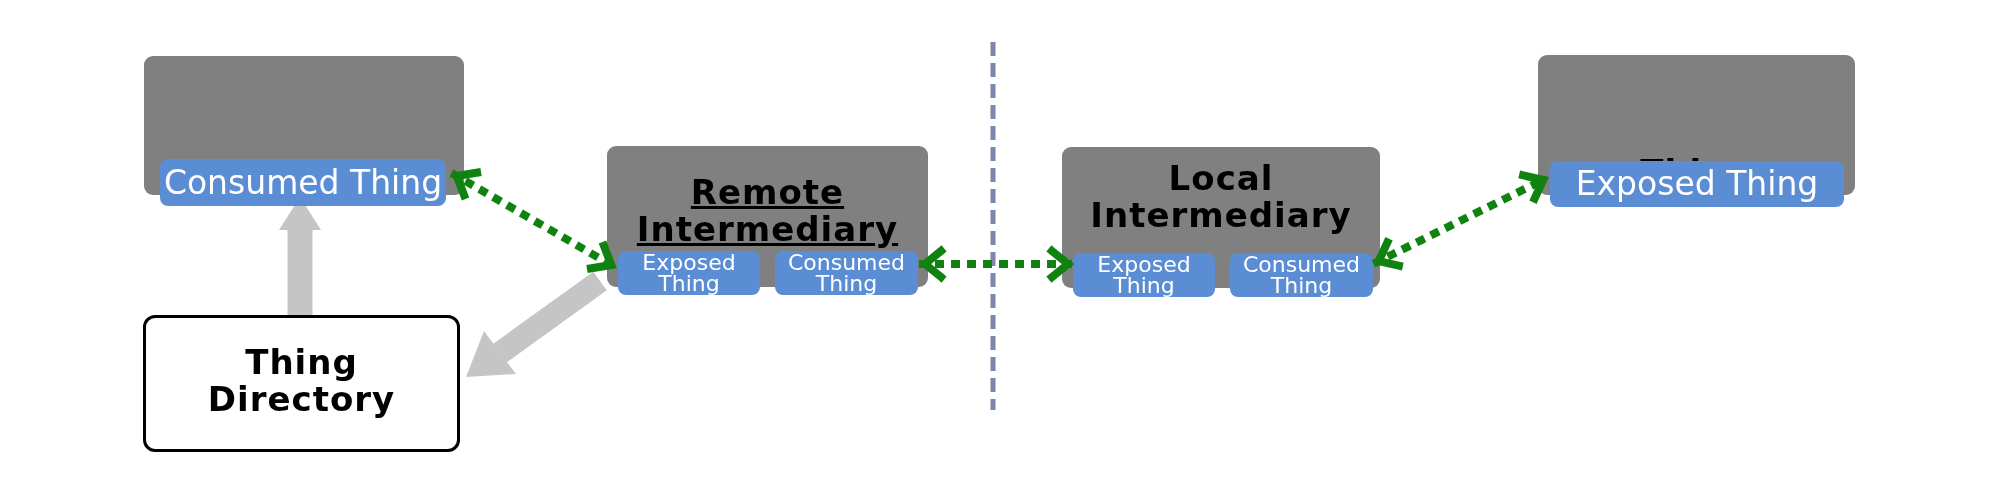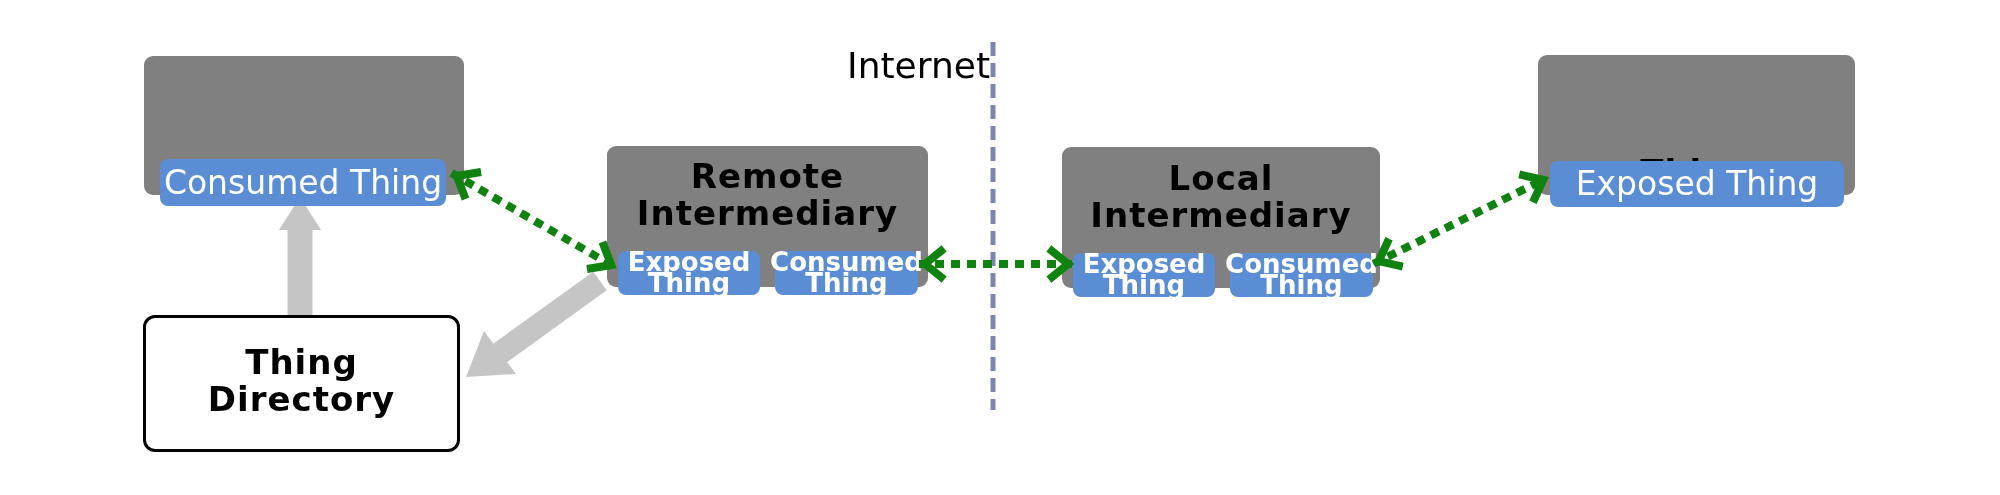--- a/index.html
+++ b/index.html
@@ -51,21 +51,21 @@
     color: var(--chip-text);
     display: flex;
     align-items: center;
     justify-content: center;
     text-align: center;
     z-index: 1;
     white-space: pre-line;
     margin-top: 9px;
   }
   .chip.big   { font-size: 33px; line-height: 36px; }
-  .chip.small { font-size: 26px; line-height: 21px; font-weight: bold; }
+  .chip.small { font-size: 22px; line-height: 21px; }
 
   .directory {
     position: absolute;
     background: var(--directory-fill);
     border: 3px solid var(--directory-border);
     border-radius: 12px;
     z-index: 1;
   }
   .internet-label {
     position: absolute;
@@ -76,21 +76,21 @@
     color: var(--title-text);
     z-index: 1;
   }
 
   
   #consumer       { left: 144px;  top: 56px;  width: 320px; height: 139px; }
   #consumer .node-title { top: 100px; }
   #consumer-chip  { left: 160px;  top: 150px; width: 286px; height: 47px; }
 
   #remote         { left: 607px;  top: 146px; width: 321px; height: 141px; }
-  #remote .node-title { top: 12px; }
+  #remote .node-title { top: 28px; text-decoration: underline; }
   #remote-chip-0  { left: 618px;  top: 242px; width: 142px; height: 44px; }
   #remote-chip-1  { left: 775px;  top: 242px; width: 143px; height: 44px; }
 
   #local          { left: 1062px; top: 147px; width: 318px; height: 141px; padding-left: 20px; }
   #local .node-title { top: 13px; }
   #local-chip-0   { left: 1073px; top: 244px; width: 142px; height: 44px; }
   #local-chip-1   { left: 1230px; top: 244px; width: 143px; height: 44px; }
 
   #thing          { left: 1538px; top: 55px;  width: 317px; height: 140px; }
   #thing .node-title { top: 99px; }
@@ -141,21 +141,20 @@
   <div class="node" id="thing">
     <div class="node-title">Thing</div>
   </div>
   <div class="chip big" id="thing-chip">Exposed Thing</div>
 
   <div class="directory" id="directory">
     <div class="node-title">Thing
 Directory</div>
   </div>
 
-  <div class="internet-label">Internet</div>
 
   <svg class="layer over" width="2000" height="495" viewBox="0 0 2000 495">
 
     <line x1="993" y1="42" x2="993" y2="410" style="stroke:var(--internet-divider)" stroke-width="5" stroke-dasharray="14 7"></line>
 
     <g style="stroke:var(--protocol-arrow-green)" fill="none" stroke-linecap="square" stroke-linejoin="miter">
       <line x1="455" y1="175" x2="613" y2="266" stroke-width="8" stroke-dasharray="1 15"></line>
       <path d="M -18 -13 L -2 0 L -18 13" stroke-width="8" transform="translate(613,266) rotate(29.9)"></path>
       <path d="M -18 -13 L -2 0 L -18 13" stroke-width="8" transform="translate(455,175) rotate(209.9)"></path>
     </g>

